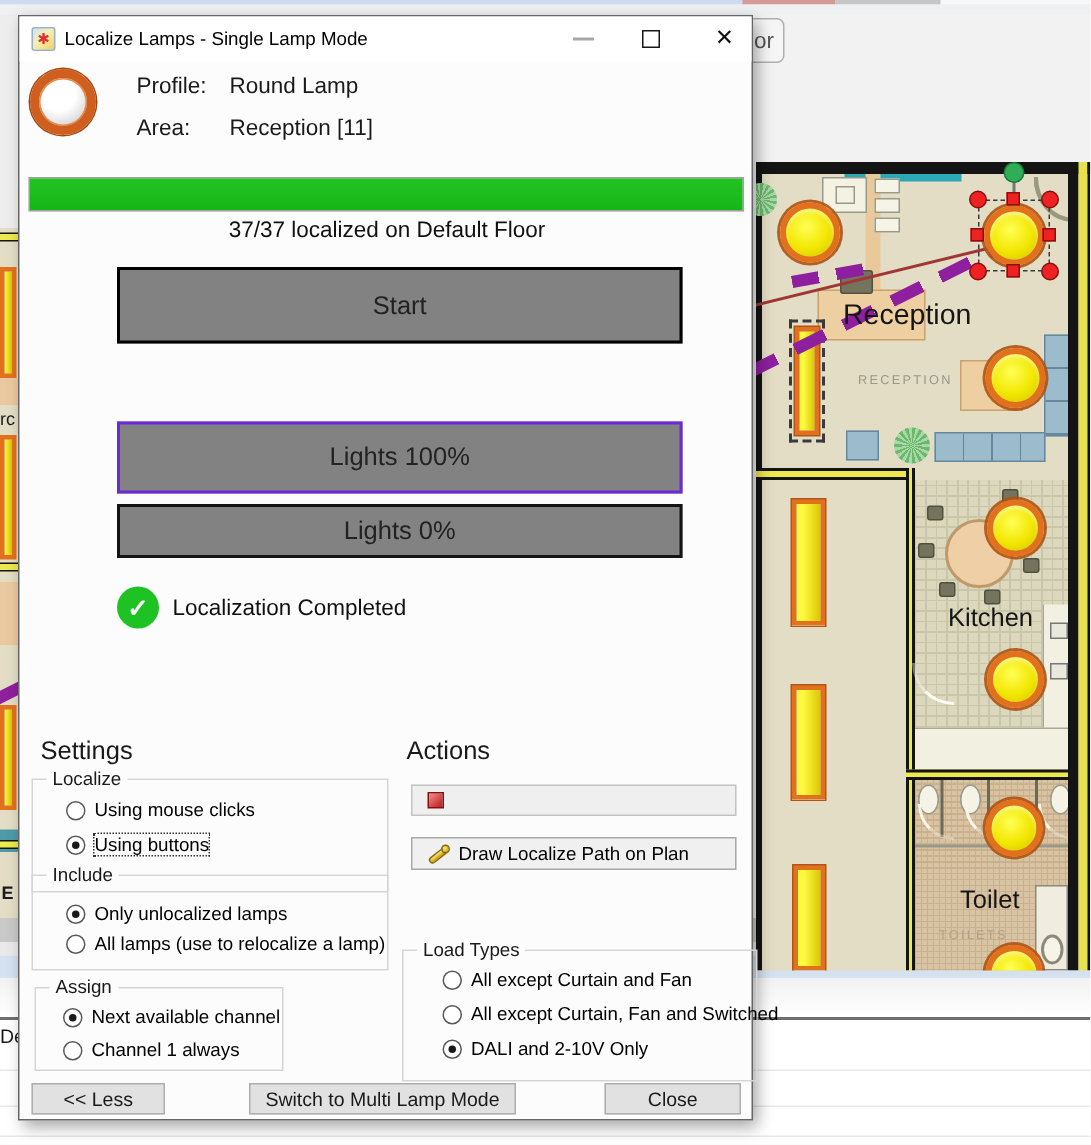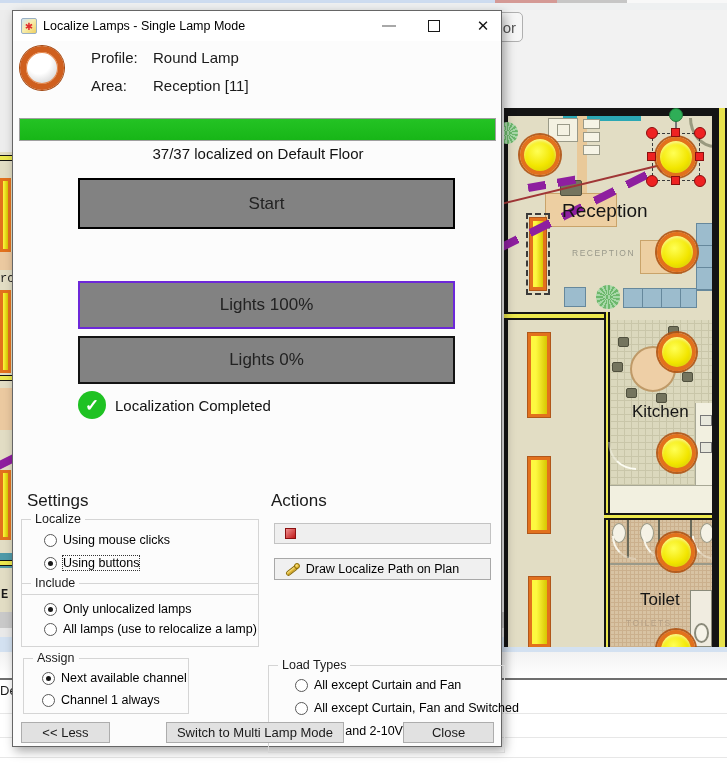--- a/index.html
+++ b/index.html
@@ -18,21 +18,21 @@
   .below-gray   { left:0; top:612px; width:727px; height:16px; background:#c9c9c9; }
   .below-light  { left:0; top:628px; width:727px; height:9px;  background:#e9e9e9; }
   .below-blue   { left:0; top:637px; width:727px; height:15px; background:#d3e1f1; }
   .below-grad   { left:0; top:652px; width:727px; height:26px; background:linear-gradient(#f2f2f2,#ffffff); }
   .below-line   { left:0; top:678px; width:727px; height:2px;  background:#6f6f6f; }
   .below-white  { left:0; top:680px; width:727px; height:83px; background:#fff; }
   .row-line     { left:0; width:727px; height:1px; background:#e7e7e7; }
   .txt-de       { left:0; top:683px; font-size:13px; color:#1a1a1a; }
 
   
-  .lcol       { left:0; top:10px; width:12px; height:602px; background:#ededed; overflow:hidden;font-family:Liberation Mono, monospace; }
+  .lcol       { left:0; top:10px; width:12px; height:602px; background:#ededed; overflow:hidden; }
   .lcol .beige{ position:absolute; left:0; top:142px; width:12px; height:460px; background:#e2ddc4; }
   .lcol .ywall{ position:absolute; left:0; width:12px; height:6px; background:#ece84e; border-top:1px solid #141414; border-bottom:1px solid #141414;}
   .lcol .bar  { position:absolute; left:0; width:11px; border:3px solid #e2711d; background:linear-gradient(90deg,#fdf840,#d8c700); }
   .lcol .tan  { position:absolute; left:0; width:12px; background:#ebc9a0; }
   .lcol .pdash{ position:absolute; left:-4px; top:448px; width:20px; height:8px; background:#8e1f9f; transform:rotate(-27deg); }
   .lcol .teal { position:absolute; left:0; top:543px; width:12px; height:15px; background:#4f9aa8; }
   .lcol .ltxt { position:absolute; font-size:12px; color:#1a1a1a; }
 
   
   .floor-tab { left:490px; top:12px; width:33px; height:30px; background:#f6f6f6; border:1px solid #b0b0b0;
@@ -111,21 +111,21 @@
   .lamp-profile { left:7px; top:35px; width:44px; height:44px; border-radius:50%; border:6px solid #cf5f1e;
                   background:radial-gradient(circle at 40% 32%, #ffffff 40%, #e9e9e9 62%, #bfbfbf 100%);
                   box-shadow:0 0 0 1px #a34812, inset 0 0 0 1px #e8884a; }
   .hdr-lbl { font-size:15px; color:#1a1a1a; }
   .progress { left:6px; top:107px; width:477px; height:23px; border:1px solid #a0a0a0; background:#e6e6e6; }
   .progress-fill { position:absolute; left:0; top:0; height:100%; background:linear-gradient(#24c324,#12a812); }
   .progress-text { left:0; top:134px; width:490px; text-align:center; font-size:15px; color:#111; }
   .bigbtn { background:#828282; color:#222; display:flex; align-items:center; justify-content:center; font-size:17px; cursor:pointer; }
   .btn-start { left:65px; top:167px; width:377px; height:51px; border:2.5px solid #000; }
   .btn-l100  { left:65px; top:270px; width:377px; height:48px; border:2px solid #6d28d9; }
-  .btn-l0    { left:65px; top:325px; width:377px; height:48px; border:2px solid #141414; }
+  .btn-l0    { left:65px; top:325px; width:377px; height:36px; border:2px solid #141414; }
   .check-circle { left:65px; top:380px; width:28px; height:28px; border-radius:50%; background:#1fc223;
                   color:#fff; font-size:17px; font-weight:bold; display:flex; align-items:center; justify-content:center; }
   .status-text { left:102px; top:386px; font-size:15px; color:#111; }
   .sec-head { font-size:17px; color:#1a1a1a; }
   .groupbox { border:1px solid #d5d5d5; }
   .gb-label { position:absolute; top:-8px; left:9px; background:#fcfcfc; padding:0 4px; font-size:12.5px; color:#1a1a1a; }
   .radio-row { position:absolute; left:22px; display:flex; align-items:center; cursor:pointer; }
   .radio { width:13px; height:13px; border-radius:50%; border:1px solid #595959; background:#fff; position:relative; flex:none; }
   .radio.on::after { content:""; position:absolute; left:3px; top:3px; width:5px; height:5px; border-radius:50%; background:#191919; }
   .radio-lbl { margin-left:6px; font-size:12.5px; color:#000; white-space:nowrap; }
@@ -354,21 +354,21 @@
       <span class="ico-stop"></span>
     </div>
     <div class="d actbtn btn-draw">
       <span class="ico-pen">
           <i></i>
           <b></b>
         </span>
       <span>Draw Localize Path on Plan</span>
     </div>
 
-    <div class="d groupbox" style="left:255px;top:622px;width:237px;height:88px;margin-top:32px;">
+    <div class="d groupbox" style="left:255px;top:622px;width:237px;height:88px;">
       <div class="gb-label">Load Types</div>
       <div class="radio-row" style="top:12px;left:26px;">
         <span class="radio"></span>
         <span class="radio-lbl">All except Curtain and Fan</span>
       </div>
       <div class="radio-row" style="top:35px;left:26px;">
         <span class="radio"></span>
         <span class="radio-lbl">All except Curtain, Fan and Switched</span>
       </div>
       <div class="radio-row" style="top:58px;left:26px;">

